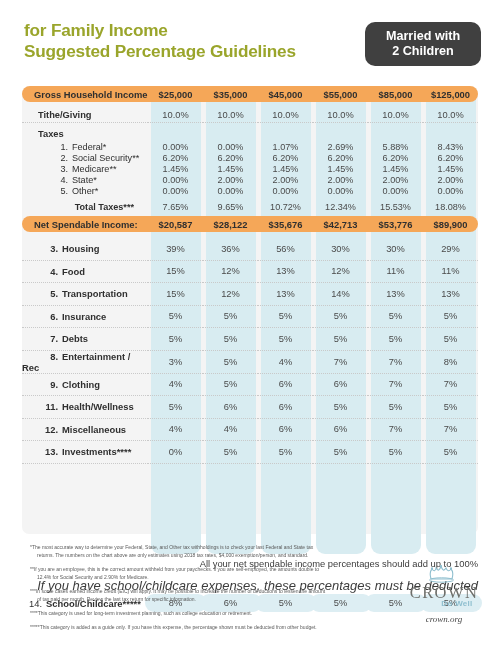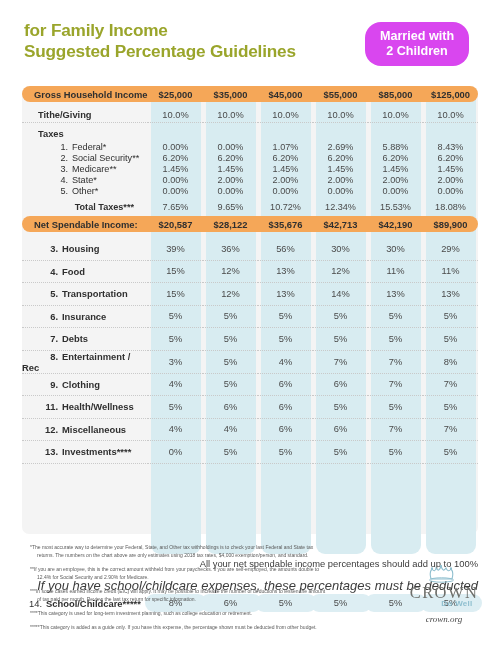--- a/index.html
+++ b/index.html
@@ -16,22 +16,22 @@
   
   .header{
     position:absolute;left:0;top:0;width:500px;height:88px;
   }
   .page-title{
     position:absolute;left:24px;top:20px;width:320px;
     font-size:17.2px;line-height:21px;font-weight:bold;
     color:#9aa52b;letter-spacing:-0.2px;
   }
   .badge{
-    position:absolute;left:365px;top:22px;width:104px;height:44px;
-    background:#d946ef;border-radius:16px;
+    position:absolute;left:365px;top:22px;width:116px;height:44px;
+    background:#404040;border-radius:10px;
     display:flex;align-items:center;justify-content:center;
     color:#ffffff;font-weight:bold;font-size:12.6px;line-height:15px;
     text-align:center;
   }
 
   
   .card{
     position:absolute;left:22px;top:86px;width:456px;height:448px;
     background:#f4f4f4;border-radius:7px;
   }
@@ -271,21 +271,21 @@
         </tr>
         <tr>
           <td colspan="7" style="height: 4px; padding: 0px;"></td>
         </tr>
         <tr class="orange">
           <td class="lab">Net Spendable Income:</td>
           <td>$20,587</td>
           <td>$28,122</td>
           <td>$35,676</td>
           <td>$42,713</td>
-          <td>$42,190</td>
+          <td>$53,776</td>
           <td>$89,900</td>
         </tr>
         <tr>
           <td colspan="7" style="height: 6px; padding: 0px;"></td>
         </tr>
         <tr class="catrow dotted">
           <td class="lab"><span class="ind2"><span class="numcol">3.</span>Housing</span></td>
           <td>39%</td>
           <td>36%</td>
           <td>56%</td>

